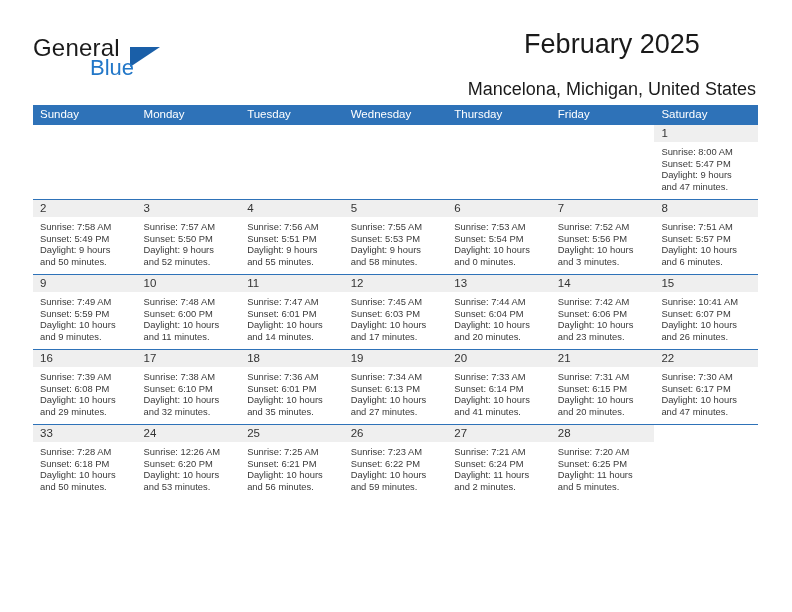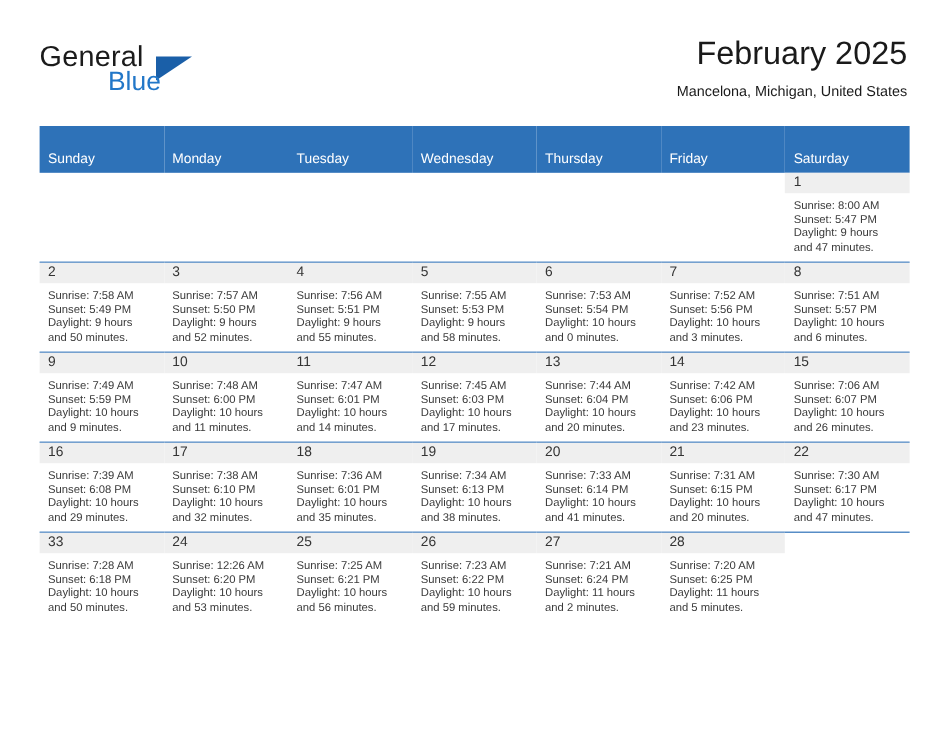--- a/index.html
+++ b/index.html
@@ -63,32 +63,32 @@
     width: 0;
     height: 0;
     border-left: 30px solid #1a5fa8;
     border-bottom: 20px solid transparent;
   }
 
   .title-block {
     position: absolute;
     right: 36px;
     top: 28px;
-    text-align: right;
+    text-align: center;
   }
   .cal-title {
     font-size: 27px;
     font-weight: normal;
     color: #1a1a1a;
     line-height: 32px;
     white-space: nowrap;
   }
   .cal-subtitle {
-    margin-top: 7px;
-    font-size: 12px;
+    margin-top: 20px;
+    font-size: 18px;
     color: #1a1a1a;
     line-height: 18px;
     white-space: nowrap;
   }
 
   
   .calendar {
     position: absolute;
     left: 33px;
     top: 105px;
@@ -96,21 +96,21 @@
     border-collapse: collapse;
     table-layout: fixed;
   }
 
   .calendar th {
     background: #2e72b8;
     color: #ffffff;
     font-size: 11.5px;
     font-weight: normal;
     text-align: left;
-    padding: 22px 0 5px 7px;
+    padding: 3px 0 5px 7px;
     height: 11px;
     border: 0;
   }
 
   .calendar td {
     vertical-align: top;
     padding: 0;
     border: 0;
     border-top: 1.5px solid #2e72b8;
     height: 74px;
@@ -363,21 +363,21 @@
                 <div>Sunset: 6:06 PM</div>
                 <div>Daylight: 10 hours</div>
                 <div>and 23 minutes.</div>
               </div>
             </div>
           </td>
           <td>
             <div class="cell filled">
               <div class="daynum-band">15</div>
               <div class="cell-info">
-                <div>Sunrise: 7:06 AM</div>
+                <div>Sunrise: 10:41 AM</div>
                 <div>Sunset: 6:07 PM</div>
                 <div>Daylight: 10 hours</div>
                 <div>and 26 minutes.</div>
               </div>
             </div>
           </td>
         </tr>
         <tr class="week">
           <td>
             <div class="cell filled">
@@ -412,21 +412,21 @@
               </div>
             </div>
           </td>
           <td>
             <div class="cell filled">
               <div class="daynum-band">19</div>
               <div class="cell-info">
                 <div>Sunrise: 7:34 AM</div>
                 <div>Sunset: 6:13 PM</div>
                 <div>Daylight: 10 hours</div>
-                <div>and 38 minutes.</div>
+                <div>and 27 minutes.</div>
               </div>
             </div>
           </td>
           <td>
             <div class="cell filled">
               <div class="daynum-band">20</div>
               <div class="cell-info">
                 <div>Sunrise: 7:33 AM</div>
                 <div>Sunset: 6:14 PM</div>
                 <div>Daylight: 10 hours</div>

